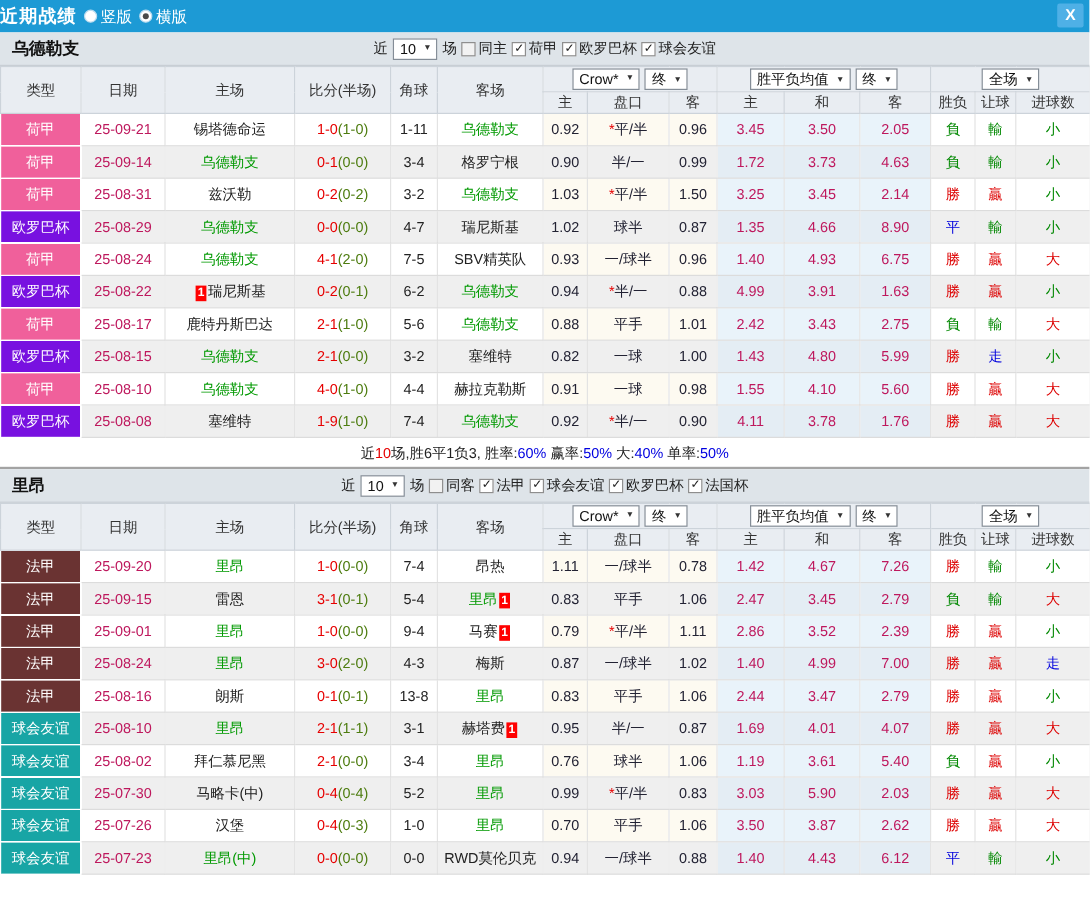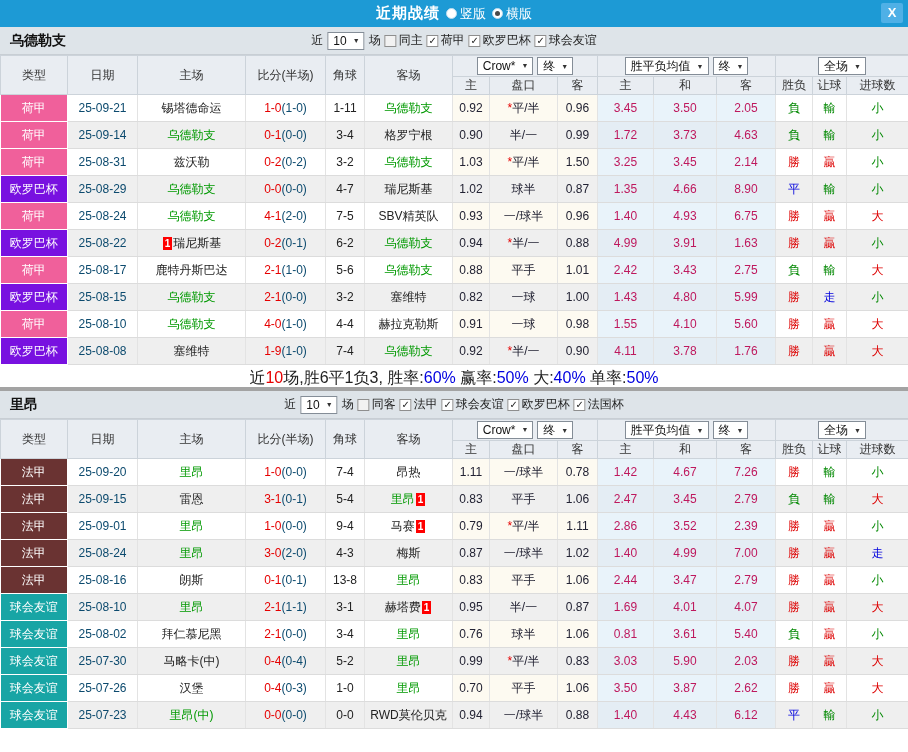--- a/index.html
+++ b/index.html
@@ -2,21 +2,21 @@
 <html><head>
 <meta charset="utf-8">
 <style>
   *{box-sizing:border-box}
   html,body{margin:0;padding:0}
   body{width:908px;height:752px;overflow:hidden;background:#fff;
        font-family:"Liberation Sans","DejaVu Sans",sans-serif;}
 
   
   .titlebar{height:27px;background:#1d9ad5;position:relative;display:flex;
-            align-items:center;justify-content:center;color:#fff}
+            align-items:center;color:#fff}
   .title-group{display:flex;align-items:center;gap:6px}
   .title-text{font-size:15px;font-weight:bold;letter-spacing:1px}
   .radio-opt{display:flex;align-items:center;gap:3px;font-size:13px;cursor:default}
   .radio{width:11px;height:11px;border-radius:50%;background:#fff;
          border:1px solid #bcdcef;position:relative;display:inline-block}
   .radio.checked::after{content:"";position:absolute;left:2px;top:2px;right:2px;bottom:2px;
          border-radius:50%;background:#4a4a4a}
   .close-btn{position:absolute;right:5px;top:3px;width:22px;height:20px;background:#4fb0e6;
          border-radius:2px;color:#fff;font-weight:bold;font-size:13px;line-height:20px;
          text-align:center;cursor:pointer}
@@ -40,35 +40,35 @@
   th{background:#e9edf2;border:1px solid #ccd3da;font-weight:normal;font-size:12px;
      color:#333;padding:0;overflow:hidden;white-space:nowrap}
   .hrow1 th{height:21px}
   .hrow2 th{height:17px}
   .sel-cell .selbox{margin:0 2px}
   td{height:27px;padding:0;text-align:center;font-size:12px;color:#222;
      border-right:1px solid #e3e3e3;border-bottom:1px solid #dcdcdc;
      overflow:hidden;white-space:nowrap;background:#fff}
   tr.even td{background:#efefef}
   td.type{color:#fff;border-bottom:1px solid #fff;border-right:1px solid #fff}
-  td.date{color:#0c4a6e}
+  td.date{color:#be185d}
   tr.odd td.odds{background:#fdfaf1}
   td.avg{background:#e9f3fa;color:#be185d}
   tr.even td.avg{background:#e4edf4}
   td.oddsv{color:#223}
   .team.green{color:#090}
   .ft{color:#e60000}
-  .ht{color:#0c4a6e}
+  .ht{color:#4d7c0f}
   .badge{display:inline-block;background:#f00;color:#fff;font-size:10px;font-weight:bold;
          line-height:13px;padding:0 2px;margin:0 1px}
   .star{color:#e60000}
 
   
-  .summary{height:26px;line-height:26px;text-align:center;font-size:16px;
-           border-bottom:4px solid #a3a3a3;background:#fff;color:#222}
+  .summary{height:26px;line-height:26px;text-align:center;font-size:12px;
+           border-bottom:2px solid #a3a3a3;background:#fff;color:#222}
   .seg-k{color:#222}.seg-r{color:#e60000}.seg-b{color:#0000e0}
 </style>
 </head>
 <body>
 
 <div class="app">
   <div class="titlebar">
     <div class="title-group">
       <span class="title-text">近期战绩</span>
       <span class="radio-opt">
@@ -538,21 +538,21 @@
           <tr class="odd">
             <td class="type" style="background: rgb(24, 165, 165);">球会友谊</td>
             <td class="date">25-08-02</td>
             <td><span class="team">拜仁慕尼黑</span></td>
             <td><span class="ft">2-1</span><span class="ht">(0-0)</span></td>
             <td>3-4</td>
             <td><span class="team green">里昂</span></td>
             <td class="odds oddsv">0.76</td>
             <td class="odds oddsv">球半</td>
             <td class="odds oddsv">1.06</td>
-            <td class="avg">0.81</td>
+            <td class="avg">1.19</td>
             <td class="avg">3.61</td>
             <td class="avg">5.40</td>
             <td class="res" style="color: rgb(0, 136, 0);">負</td>
             <td class="res" style="color: rgb(221, 0, 0);">贏</td>
             <td class="res" style="color: rgb(0, 136, 0);">小</td>
           </tr>
           <tr class="even">
             <td class="type" style="background: rgb(24, 165, 165);">球会友谊</td>
             <td class="date">25-07-30</td>
             <td><span class="team">马略卡(中)</span></td>

